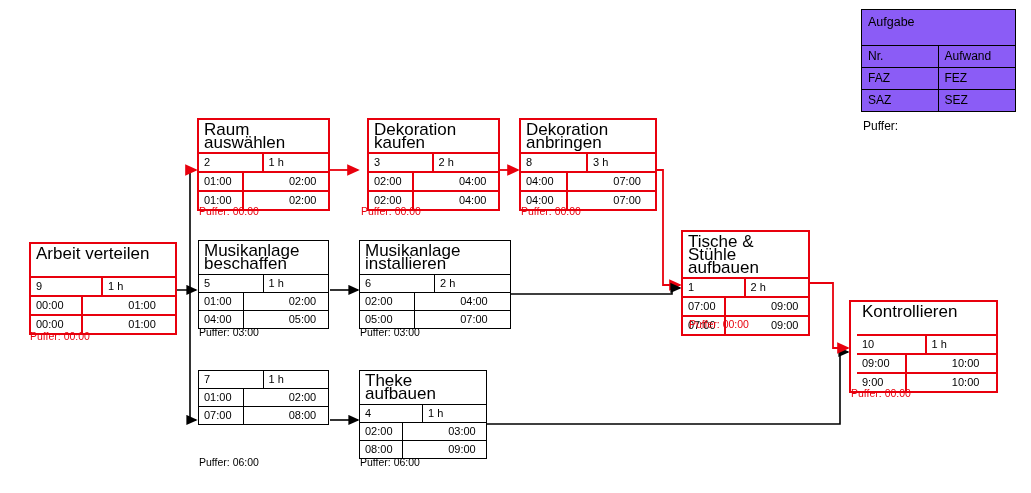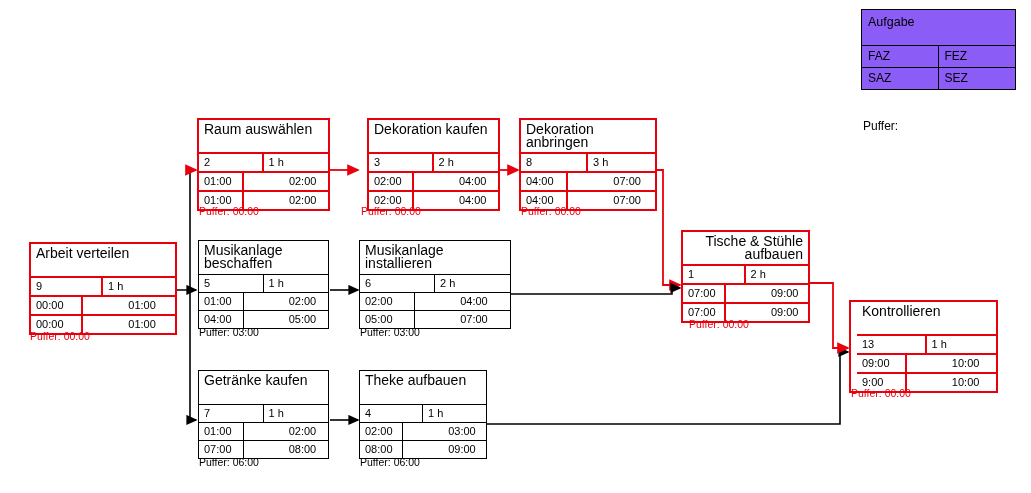--- a/index.html
+++ b/index.html
@@ -34,21 +34,21 @@
     border: 1px solid #000000;
     background: #ffffff;
   }
   .node.crit {
     border: 2px solid #e8000d;
   }
   .node .title {
     box-sizing: border-box;
     border-bottom: 1px solid #000000;
     padding: 3px 5px 3px 5px;
-    font-size: 14px;
+    font-size: 17px;
     line-height: 13px;
     min-height: 34px;
     display: block;
   }
   .node.crit .title {
     border-bottom: 2px solid #e8000d;
   }
   .node .row {
     display: flex;
     box-sizing: border-box;
@@ -264,21 +264,20 @@
       <div class="cell">04:00</div>
     </div>
     <div class="row">
       <div class="cell left">05:00</div>
       <div class="cell">07:00</div>
     </div>
   </div>
   <div class="puffer" style="left:360px; top:326px;">Puffer: 03:00</div>
 
   <div class="node" style="left:198px; top:370px; width:131px;">
-    <div class="title">Getränke kaufen</div>
     <div class="row">
       <div class="cell left">7</div>
       <div class="cell">1 h</div>
     </div>
     <div class="row">
       <div class="cell left">01:00</div>
       <div class="cell">02:00</div>
     </div>
     <div class="row">
       <div class="cell left">07:00</div>
@@ -298,56 +297,60 @@
       <div class="cell">03:00</div>
     </div>
     <div class="row">
       <div class="cell left">08:00</div>
       <div class="cell">09:00</div>
     </div>
   </div>
   <div class="puffer" style="left:360px; top:456px;">Puffer: 06:00</div>
 
   <div class="node crit" style="left:681px; top:230px; width:129px;">
-    <div class="title" style="min-height:32px;text-align:right;">Tische &amp; Stühle aufbauen</div>
+    <div class="title" style="min-height:32px;">Tische &amp; Stühle aufbauen</div>
     <div class="row">
       <div class="cell left">1</div>
       <div class="cell">2 h</div>
     </div>
     <div class="row">
       <div class="cell left">07:00</div>
       <div class="cell">09:00</div>
     </div>
     <div class="row">
       <div class="cell left">07:00</div>
       <div class="cell">09:00</div>
     </div>
   </div>
   <div class="puffer crit" style="left:689px; top:318px;">Puffer: 00:00</div>
 
   <div class="node crit" style="left:849px; top:300px; width:149px;padding-left:6px;">
     <div class="title">Kontrollieren</div>
     <div class="row">
-      <div class="cell left">13</div>
+      <div class="cell left">10</div>
       <div class="cell">1 h</div>
     </div>
     <div class="row">
       <div class="cell left">09:00</div>
       <div class="cell">10:00</div>
     </div>
     <div class="row">
       <div class="cell left">9:00</div>
       <div class="cell">10:00</div>
     </div>
   </div>
   <div class="puffer crit" style="left:851px; top:387px;">Puffer: 00:00</div>
 
   <div class="legend" style="left:861px; top:9px; width:155px;">
     <div class="title">Aufgabe</div>
     <div class="row">
+      <div class="cell left">Nr.</div>
+      <div class="cell">Aufwand</div>
+    </div>
+    <div class="row">
       <div class="cell left">FAZ</div>
       <div class="cell">FEZ</div>
     </div>
     <div class="row">
       <div class="cell left">SAZ</div>
       <div class="cell">SEZ</div>
     </div>
   </div>
   <div class="legend-puffer" style="left:863px; top:119px;">Puffer:</div>
 

